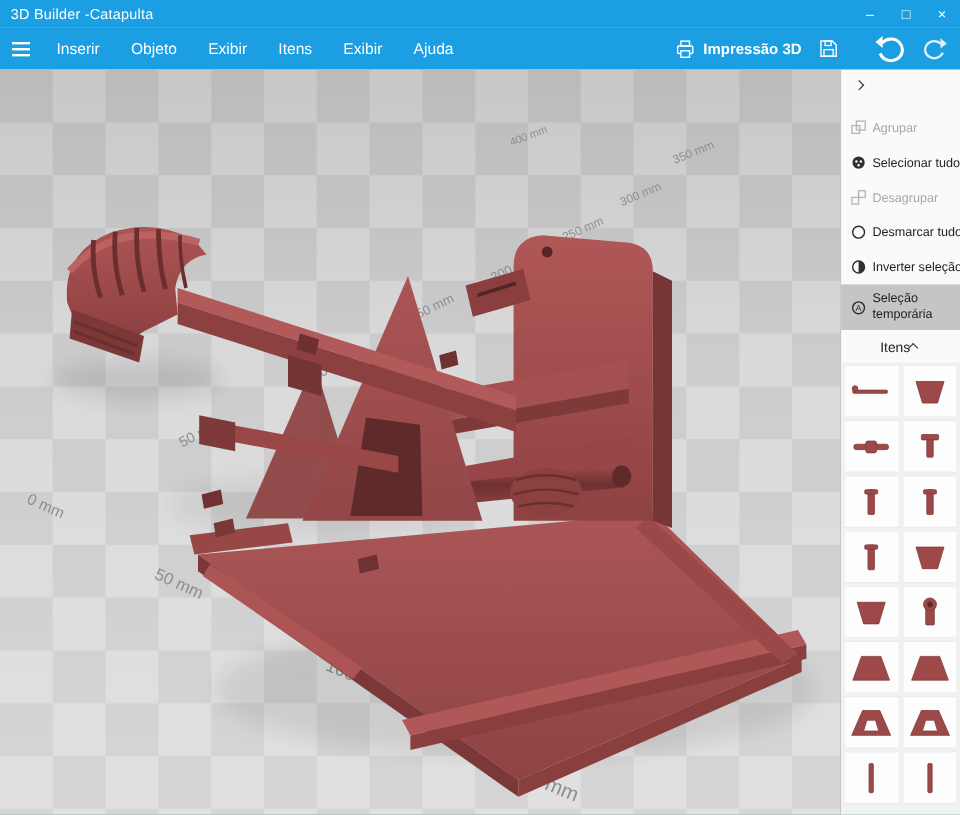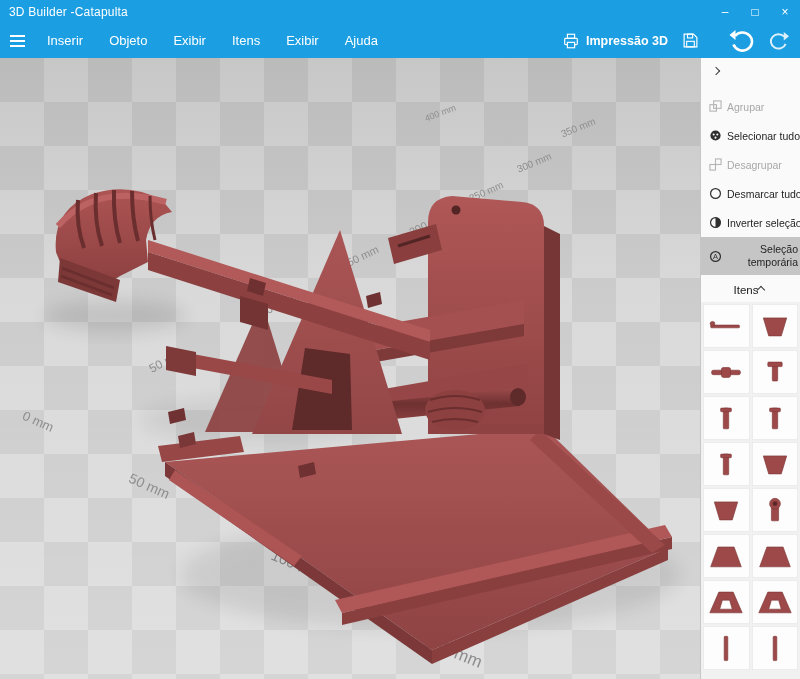--- a/index.html
+++ b/index.html
@@ -39,21 +39,21 @@
 
   
   .panel{position:absolute;left:700px;top:58px;width:100px;height:621px;background:#fafafa;
     border-left:1px solid #c6c6c6;display:flex;flex-direction:column;font-size:10.5px;color:#1f1f1f;}
   .panel-collapse{height:26px;display:flex;align-items:center;padding-left:12px;cursor:default;}
   .chev{display:inline-block;width:6px;height:6px;border-right:1.5px solid #3a3a3a;border-bottom:1.5px solid #3a3a3a;}
   .chev.right{transform:rotate(-45deg);}
   .chev.up{transform:rotate(-135deg);}
   .panel-buttons{display:flex;flex-direction:column;padding-top:8px;}
   .panel-btn{display:flex;align-items:center;gap:5px;min-height:29px;padding:2px 2px 2px 7px;
-    white-space:nowrap;cursor:default;text-align:right;}
+    white-space:nowrap;cursor:default;}
   .panel-btn .icon{flex:0 0 14px;display:flex;align-items:center;justify-content:center;color:#2f2f2f;}
   .panel-btn.disabled{color:#a8a8a8;}
   .panel-btn.disabled .icon{color:#b5b5b5;}
   .panel-btn.selected{background:#c5c5c5;white-space:normal;line-height:1.25;min-height:38px;}
   .items-header{display:flex;align-items:center;justify-content:center;
     padding:9px 10px 6px 7px;font-size:11.5px;color:#222;}
   .items-grid{flex:1;display:grid;grid-template-columns:1fr 1fr;gap:2px;padding:2px;
     align-content:start;overflow:hidden;background:#f1f1f1;}
   .item-cell{background:#fdfdfd;border:1px solid #ececec;height:44px;display:flex;
     align-items:center;justify-content:center;cursor:default;}

